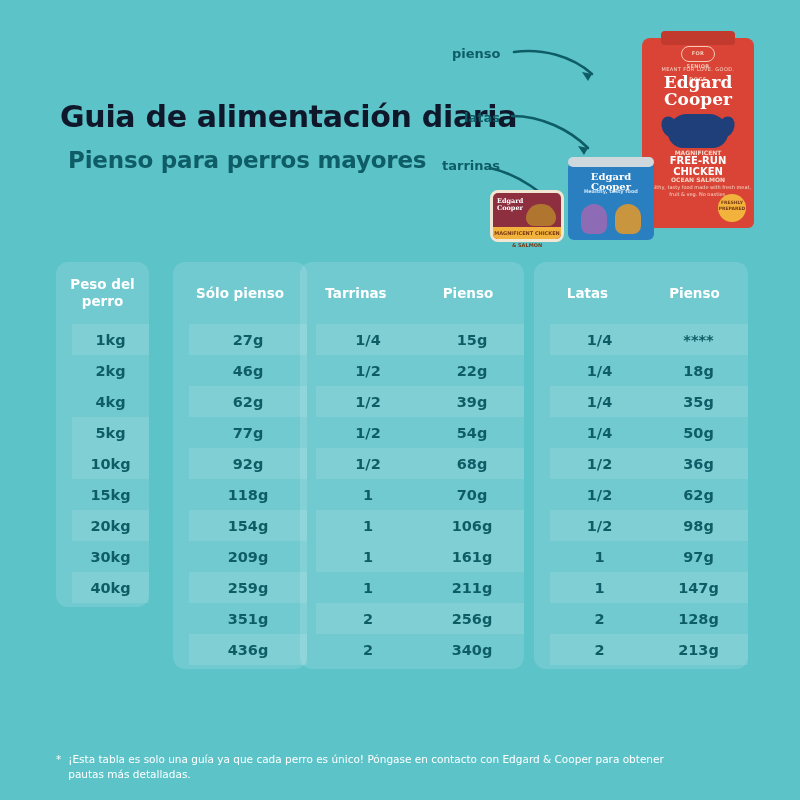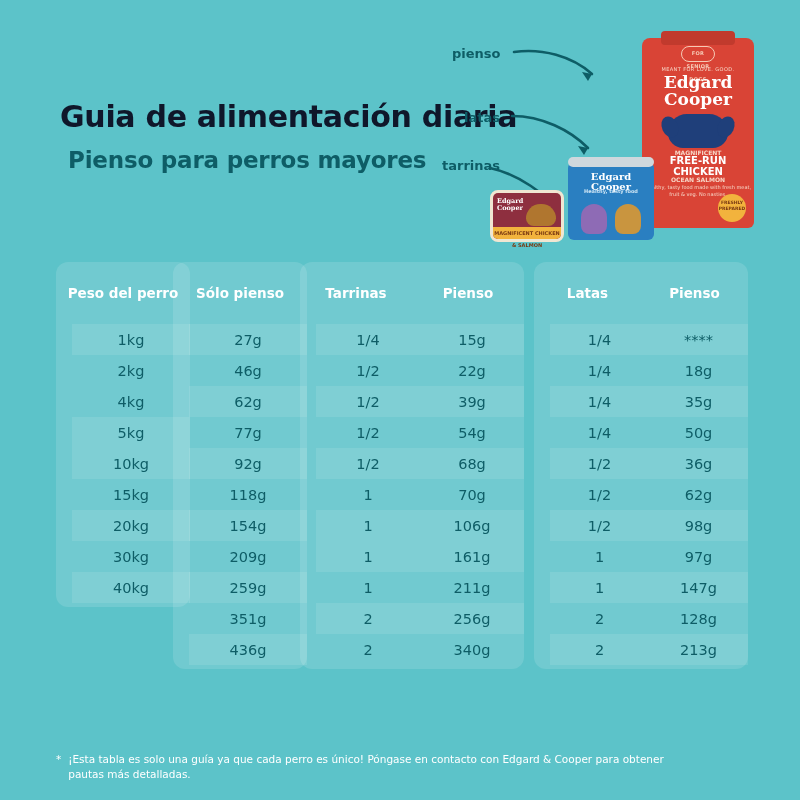--- a/index.html
+++ b/index.html
@@ -207,21 +207,21 @@
     top: 262px;
     width: 692px;
   }
   .group {
     position: absolute;
     top: 0;
     background: rgba(255,255,255,0.13);
     border-radius: 12px;
     padding: 0;
   }
-  .g-weight { left: 0px;   width: 134px; }
+  .g-weight { left: 0px;   width: 93px; }
   .g-only   { left: 117px; width: 134px; }
   .g-tray   { left: 244px; width: 224px; }
   .g-can    { left: 478px; width: 214px; }
 
   .ghead {
     height: 62px;
     display: flex;
     align-items: center;
     color: #ffffff;
     font-size: 13.5px;
@@ -231,21 +231,21 @@
   }
   .ghead .h-cell { flex: 1; padding: 0 4px; }
 
   .rows { padding-bottom: 4px; }
   .row {
     height: 31px;
     display: flex;
     align-items: center;
     color: #0e5d66;
     font-size: 14.5px;
-    font-weight: normal;
+    font-weight: bold;
     text-align: center;
     margin-left: 16px;
   }
   .row .c { flex: 1; }
   .row.alt { background: rgba(255,255,255,0.10); }
   .rows .row:first-child { border-radius: 0; }
 
   
   .footnote {
     position: absolute;

